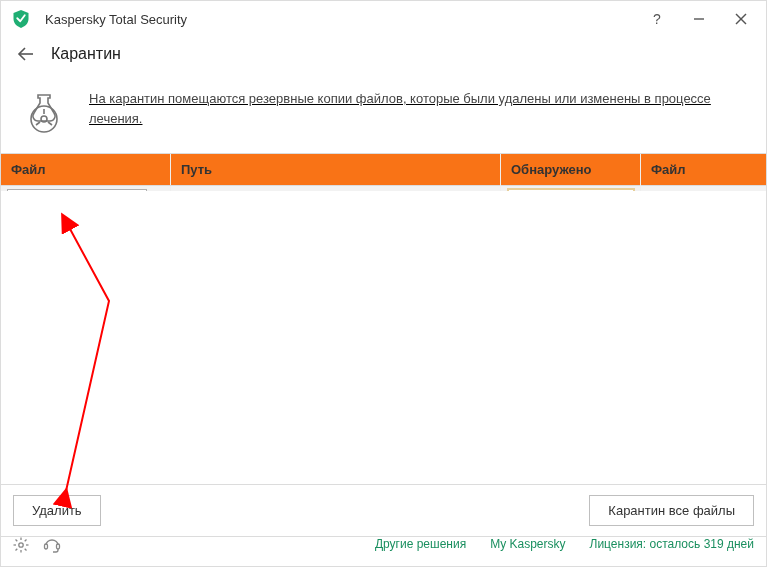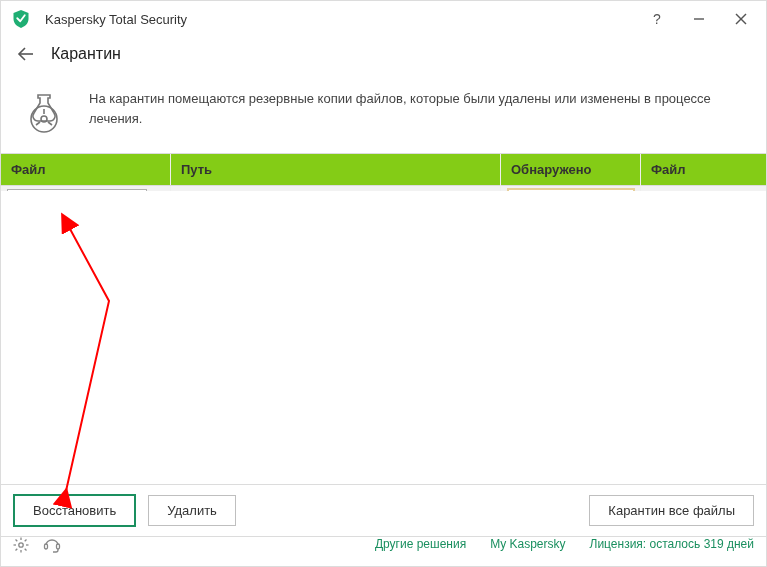--- a/index.html
+++ b/index.html
@@ -8,25 +8,25 @@
   .titlebar { height: 36px; display: flex; align-items: center; padding: 0 8px 0 12px; gap: 8px; }
   .titlebar .shield { width: 16px; height: 18px; margin-right: 8px; flex: 0 0 auto; }
   .titlebar .title { font-size: 13px; color: #333; flex: 0 0 auto; }
   .titlebar .spacer { flex: 1; }
   .winbtn { width: 34px; height: 28px; display: flex; align-items: center; justify-content: center; color: #555; }
 
   .subhead { height: 34px; display: flex; align-items: center; padding: 0 12px; }
   .backbtn { width: 26px; height: 26px; display: flex; align-items: center; justify-content: center; margin-right: 12px; color: #555; }
   .page-title { font-size: 16px; font-weight: 400; color: #222; }
 
-  .info-panel { padding: 18px 20px 18px 16px; display: flex; align-items: flex-start; }
+  .info-panel { padding: 18px 20px 18px 16px; display: flex; align-items: flex-start; text-decoration: underline; }
   .flask-ico { width: 46px; height: 46px; flex: 0 0 auto; margin-right: 22px; margin-left: 4px; }
   .info-text { font-size: 13px; color: #444; line-height: 1.5; }
 
-  .grid-head { display: flex; border-top: 1px solid #dcdcdc; border-bottom: 1px solid #dcdcdc; background: #84cc16; font-size: 13px; font-weight: 600; color: #333; }
+  .grid-head { display: flex; border-top: 1px solid #dcdcdc; border-bottom: 1px solid #dcdcdc; background: #f97316; font-size: 13px; font-weight: 600; color: #333; }
   .col { padding: 8px 10px; border-right: 1px solid #eee; }
   .col:last-child { border-right: none; }
   .col-file { width: 170px; }
   .col-path { width: 330px; }
   .col-detect { width: 140px; }
   .col-date { flex: 1; }
 
   .grid-body { flex: 1; }
   .row { display: flex; background: #f2f2f2; font-size: 13px; color: #333; height: 28px; align-items: center; }
   .row.selected .col-file-outer { padding: 2px 4px; }
@@ -125,21 +125,20 @@
     <div class="col col-detect" style="padding:3px 6px;">
       <span class="detect-box"></span>
     </div>
     <div class="col col-date">11.06.2019 10:02</div>
   </div>
 </div>
 
 <div class="main-area"></div>
 
 <div class="action-bar">
-  <button class="btn primary">Восстановить</button>
   <button class="btn">Удалить</button>
   <span class="spacer"></span>
   <button class="btn" style="margin-right:0;">Карантин все файлы</button>
 </div>
 
 <div class="footer">
   <span class="ico">
     <svg width="16" height="16" viewBox="0 0 16 16">
         <circle cx="8" cy="8" r="2.2" fill="none" stroke="#888" stroke-width="1.3"></circle>
         <g stroke="#888" stroke-width="1.3">

